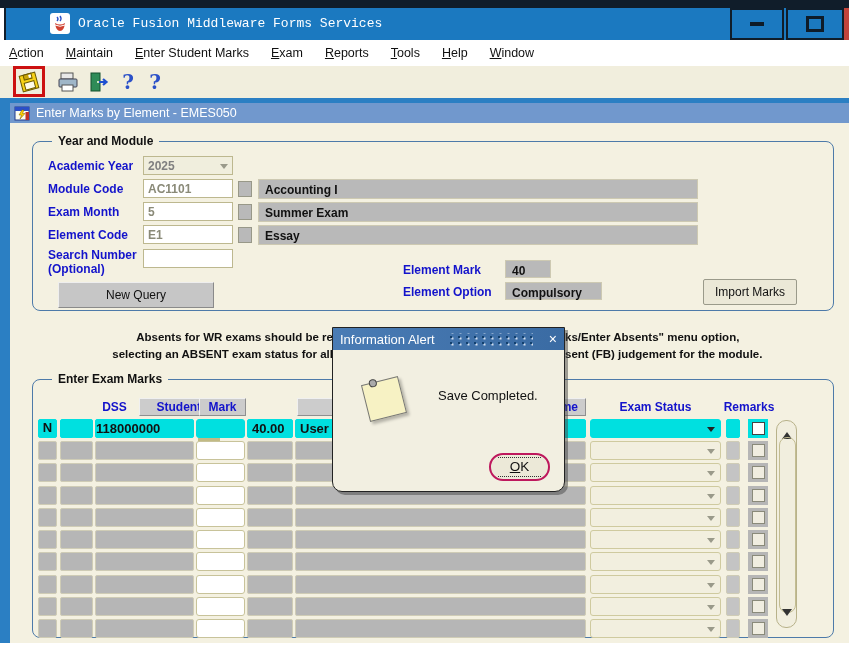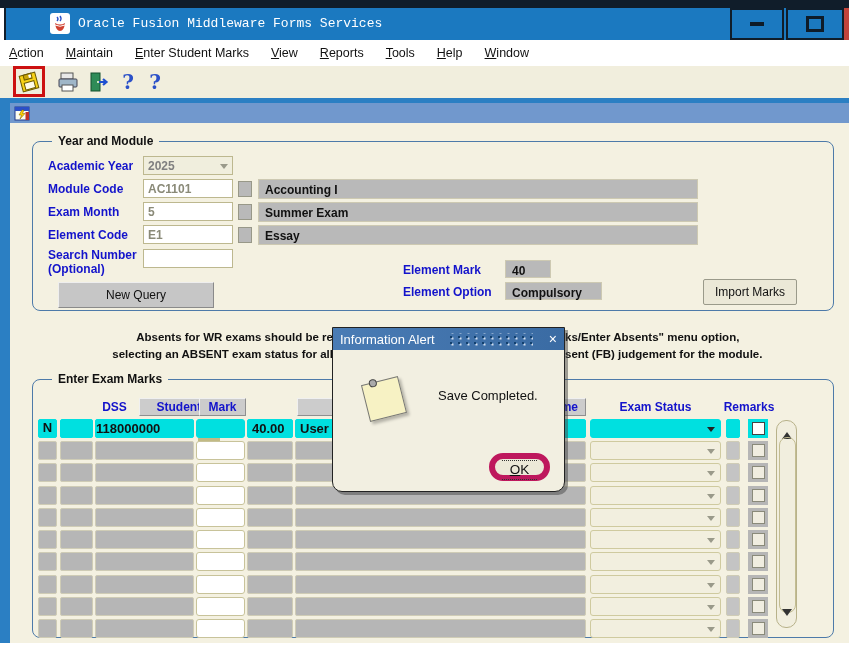--- a/index.html
+++ b/index.html
@@ -92,21 +92,21 @@
   .dlg-title-text{color:#fff;font-size:13px;white-space:nowrap;}
   .dlg-dots{width:86px;height:13px;margin-left:12px;flex:none;
             background-image:radial-gradient(#12406e 1.1px,transparent 1.4px),radial-gradient(#cfdcec 1.1px,transparent 1.4px);
             background-size:8px 6px,8px 6px;background-position:0 1px,1.5px 2.5px;}
   .dlg-x{margin-left:auto;color:#fff;font:14px "Liberation Sans",sans-serif;cursor:default;}
   .note{position:absolute;left:32px;top:52px;width:36px;height:36px;background:#f7f2c4;border:1px solid #777;
         transform:rotate(-14deg);box-shadow:2px 3px 3px rgba(0,0,0,.25);}
   .note::before{content:'';position:absolute;top:-4px;left:7px;width:6px;height:6px;background:#aaa;
                 border:1px solid #444;border-radius:50%;}
   .dlg-msg{position:absolute;left:105px;top:60px;font:13px "Liberation Sans",sans-serif;color:#111;white-space:nowrap;}
-  .ok-btn{position:absolute;left:156px;top:125px;width:61px;height:28px;background:#ece9d8;border:6px solid #be185d;
+  .ok-btn{position:absolute;left:156px;top:125px;width:61px;height:28px;background:#ece9d8;border:2px solid #be185d;
           border-radius:14px;box-sizing:border-box;padding:0;cursor:default;}
   .ok-inner{display:block;margin:1px 7px;border-top:1px dotted #333;border-bottom:1px dotted #333;
             font:13.5px "Liberation Sans",sans-serif;color:#111;text-align:center;line-height:18px;}
   .ok-inner::first-letter{text-decoration:underline;}
   .bottom-white{position:absolute;left:0;top:643px;width:849px;height:14px;background:#fff;}
 </style>
 </head>
 <body>
 
 <div id="screen">
@@ -127,21 +127,21 @@
     <div class="winbtn btn-max">
         <div class="glyph-max"></div>
       </div>
     <div class="btn-close"></div>
   </div>
 
   <div class="menubar">
     <span class="menu-item">Action</span>
     <span class="menu-item">Maintain</span>
     <span class="menu-item">Enter Student Marks</span>
-    <span class="menu-item">View</span>
+    <span class="menu-item">Exam</span>
     <span class="menu-item">Reports</span>
     <span class="menu-item">Tools</span>
     <span class="menu-item">Help</span>
     <span class="menu-item">Window</span>
   </div>
 
   <div class="toolbar">
     <div class="tool save-box">
       <svg width="24" height="24" viewBox="0 0 24 24">
         <g transform="rotate(-15 12 12)">
@@ -176,20 +176,21 @@
 
   <div class="mdi-strip"></div>
   <div class="frame-left"></div>
   <div class="mdi-titlebar">
     <svg width="17" height="15" viewBox="0 0 17 15">
       <rect x="1" y="1" width="14" height="13" fill="#fdfdf0" stroke="#223a8c"></rect>
       <rect x="1" y="1" width="14" height="4" fill="#2b50c8"></rect>
       <polygon points="8,4 5,9 7.5,9 6,13 11,7.5 8.5,7.5 10,4" fill="#ffd400" stroke="#7a5a00" stroke-width="0.5"></polygon>
       <rect x="11.5" y="6" width="3.5" height="8" fill="#c03028"></rect>
     </svg>
+    <span class="mdi-title">Enter Marks by Element - EMES050</span>
   </div>
   <div class="canvas"></div>
 
   <div class="group" style="left:32px;top:141px;width:800px;height:168px;"></div>
   <span class="group-title" style="left:52px;top:134px;">Year and Module</span>
 
   <span class="lbl" style="left:48px;top:159px;">Academic Year</span>
   <div class="inp combo" style="left:143px;top:156px;">
     <span>2025</span>
     <span class="arr"></span>

